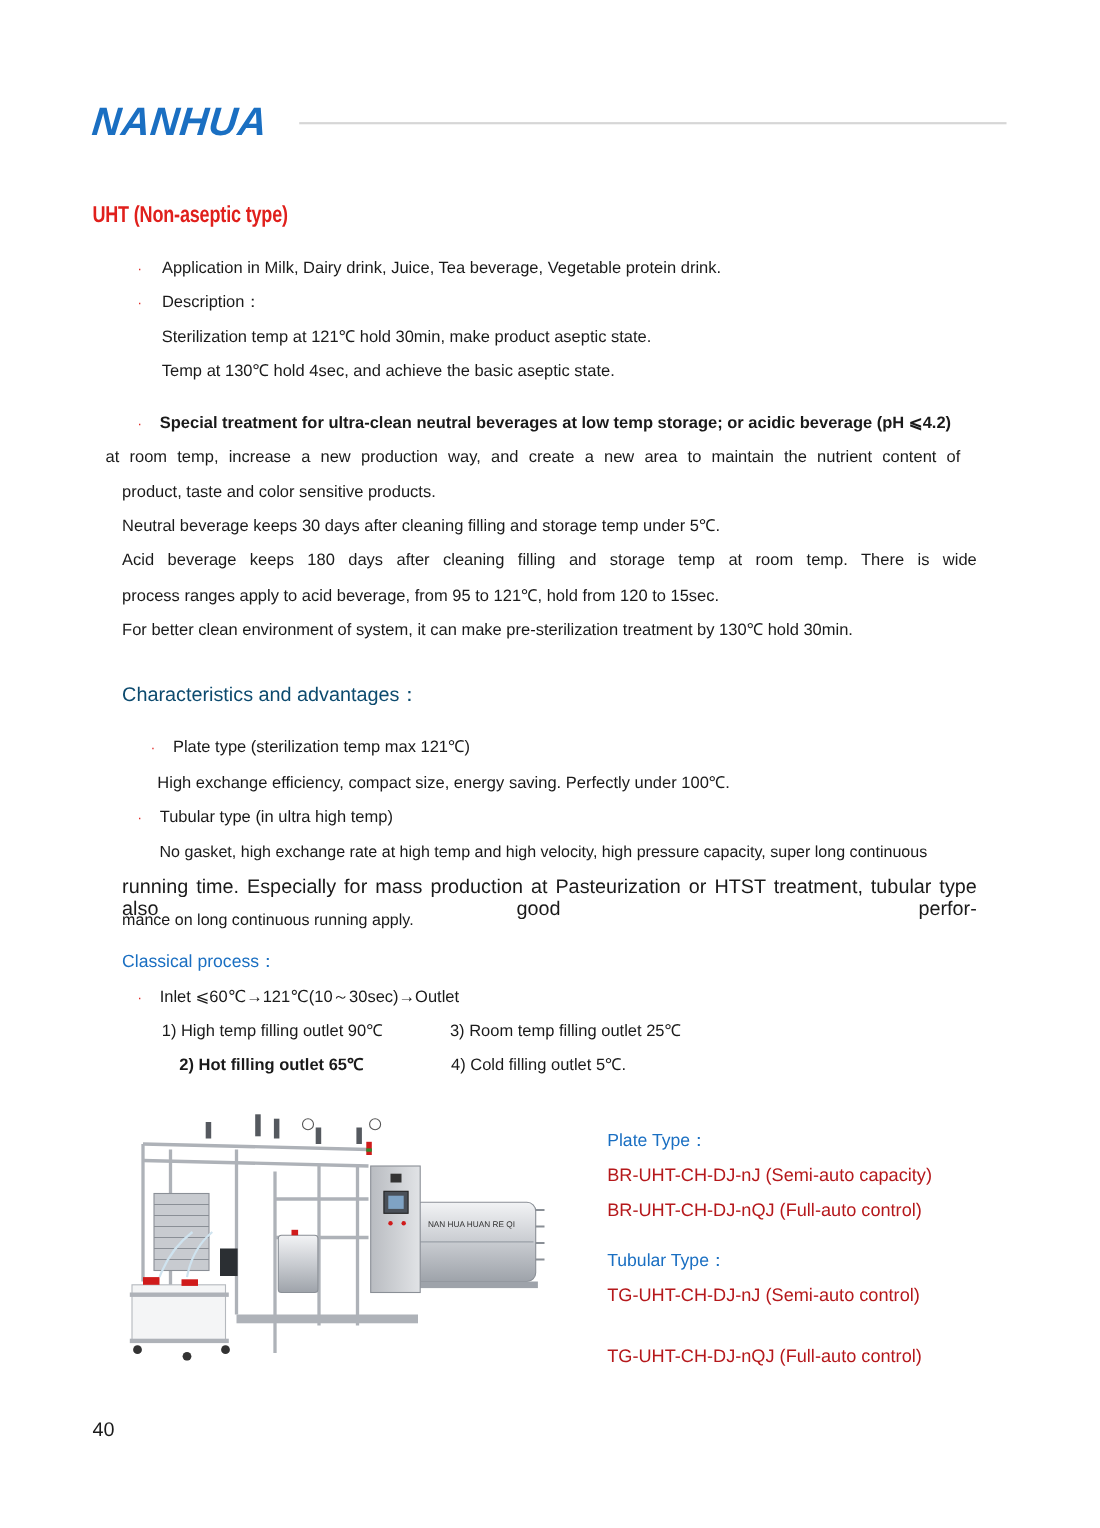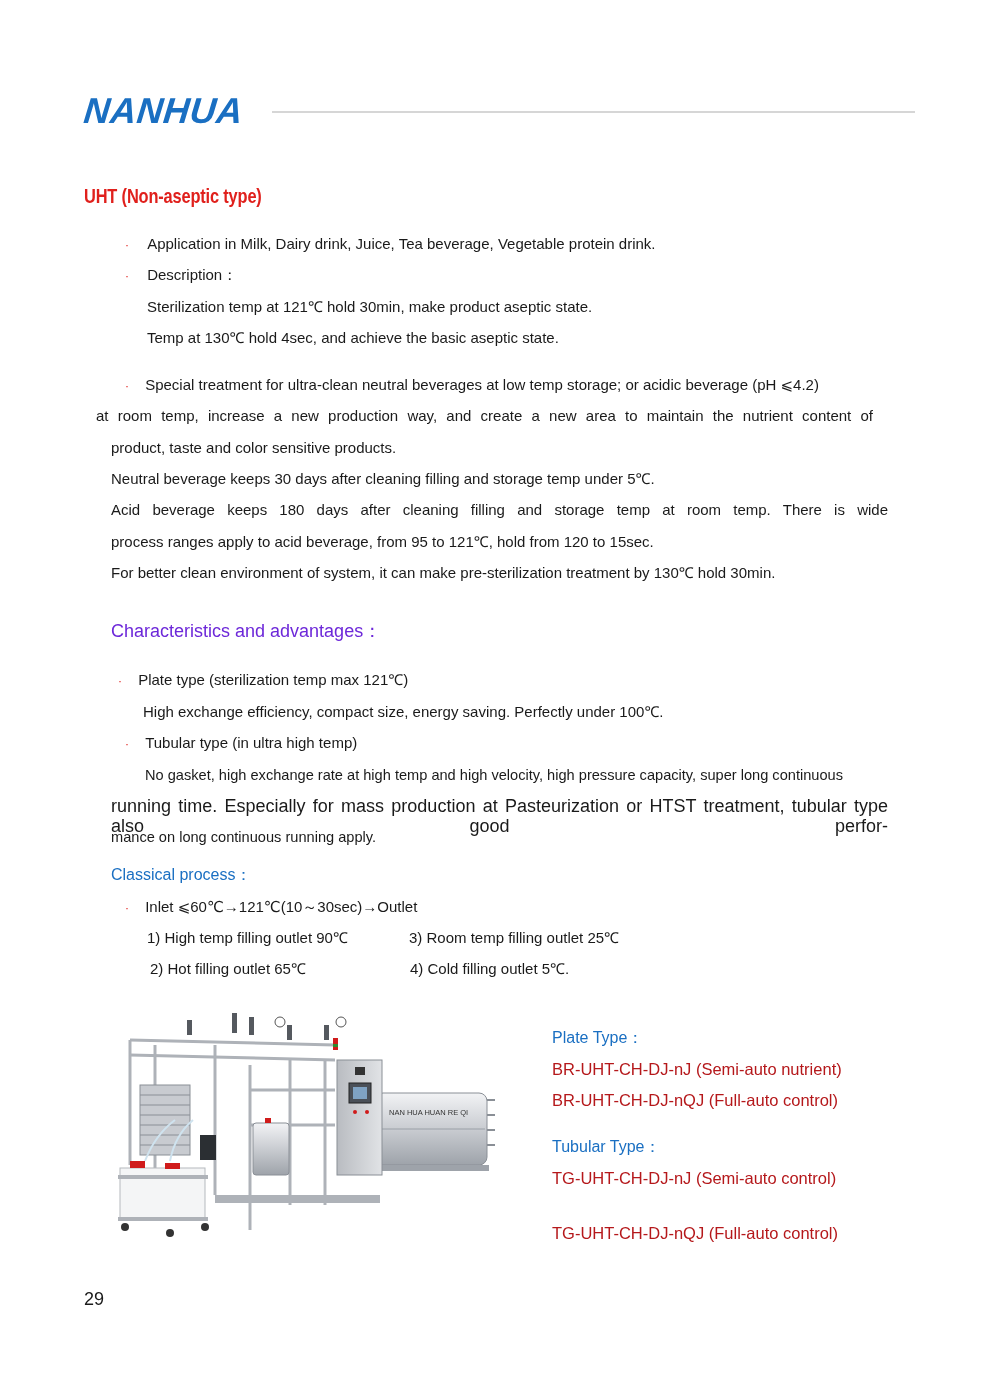--- a/index.html
+++ b/index.html
@@ -7,21 +7,21 @@
          font-family: "Liberation Sans", sans-serif; color: #1a1a1a; }
   .abs { position: absolute; }
   .logo { left: 84px; top: 90px; font-family: "Liberation Sans", sans-serif; font-weight: 700;
           font-style: italic; font-size: 36px; color: #1a6fc2; letter-spacing: 0.5px; transform: skewX(-6deg); }
   .rule { left: 272px; top: 111px; width: 643px; height: 2px; background: #d6d6d6; }
   .section-title { left: 84px; top: 184px; font-size: 21px; font-weight: 700; color: #e0201c;
                    font-family: "Liberation Sans", sans-serif; transform: scaleX(0.78); transform-origin: left center; letter-spacing: -0.2px; }
   .line { font-size: 15px; line-height: 20px; white-space: nowrap; color: #1a1a1a; }
   .bullet { color: #e0201c; font-size: 12px; }
   .just { text-align: justify; text-align-last: justify; white-space: normal; }
-  .blue-head { color: #6d28d9; font-size: 18px; }
+  .blue-head { color: #0c4a6e; font-size: 18px; }
   .blue-sub { color: #1a6fc2; font-size: 16px; }
   .red-model { color: #b5181b; font-size: 16.5px; white-space: nowrap; }
   .page-num { left: 84px; top: 1289px; font-size: 18px; color: #1a1a1a; }
   .machine { left: 115px; top: 1005px; width: 390px; height: 232px; }
 </style>
 </head>
 <body>
 
 <div class="abs logo">NANHUA</div>
 <div class="abs rule"></div>
@@ -34,51 +34,51 @@
 </div>
 <div class="abs line" style="left:125px; top:265px;">
   <span class="bullet">·</span>
   <span style="margin-left:14px;">Description：</span>
 </div>
 <div class="abs line" style="left:147px; top:297px;">Sterilization temp at 121℃ hold 30min, make product aseptic state.</div>
 <div class="abs line" style="left:147px; top:328px;">Temp at 130℃ hold 4sec, and achieve the basic aseptic state.</div>
 
 <div class="abs line" style="left:125px; top:375px;">
   <span class="bullet">·</span>
-  <span style="margin-left:12px;">Special treatment for ultra-clean neutral beverages at low temp storage; or acidic beverage (pH ⩽4.2)</span>
+  <span style="margin-left:12px;font-weight:bold;">Special treatment for ultra-clean neutral beverages at low temp storage; or acidic beverage (pH ⩽4.2)</span>
 </div>
 <div class="abs line just" style="left:96px; top:406px; width:777px;">at room temp, increase a new production way, and create a new area to maintain the nutrient content of</div>
 <div class="abs line" style="left:111px; top:438px;">product, taste and color sensitive products.</div>
 <div class="abs line" style="left:111px; top:469px;">Neutral beverage keeps 30 days after cleaning filling and storage temp under 5℃.</div>
 <div class="abs line just" style="left:111px; top:500px; width:777px;">Acid beverage keeps 180 days after cleaning filling and storage temp at room temp. There is wide</div>
 <div class="abs line" style="left:111px; top:532px;">process ranges apply to acid beverage, from 95 to 121℃, hold from 120 to 15sec.</div>
 <div class="abs line" style="left:111px; top:563px;">For better clean environment of system, it can make pre-sterilization treatment by 130℃ hold 30min.</div>
 
 <div class="abs line blue-head" style="left:111px; top:621px;">Characteristics and advantages：</div>
-<div class="abs line" style="left:118px; top:670px;">
+<div class="abs line" style="left:137px; top:670px;">
   <span class="bullet">·</span>
   <span style="margin-left:12px;">Plate type (sterilization temp max 121℃)</span>
 </div>
 <div class="abs line" style="left:143px; top:702px;">High exchange efficiency, compact size, energy saving. Perfectly under 100℃.</div>
 <div class="abs line" style="left:125px; top:733px;">
   <span class="bullet">·</span>
   <span style="margin-left:12px;">Tubular type (in ultra high temp)</span>
 </div>
 <div class="abs line" style="left:145px; top:765px; font-size:14.6px;">No gasket, high exchange rate at high temp and high velocity, high pressure capacity, super long continuous</div>
 <div class="abs line just" style="left:111px; top:796px; width:777px; font-size:18px;">running time. Especially for mass production at Pasteurization or HTST treatment, tubular type also good perfor-</div>
 <div class="abs line" style="left:111px; top:827px; font-size:14.6px;">mance on long continuous running apply.</div>
 
 <div class="abs line blue-sub" style="left:111px; top:865px;">Classical process：</div>
 <div class="abs line" style="left:125px; top:897px;">
   <span class="bullet">·</span>
   <span style="margin-left:12px;">Inlet ⩽60℃→121℃(10～30sec)→Outlet</span>
 </div>
 <div class="abs line" style="left:147px; top:928px;">1) High temp filling outlet 90℃</div>
 <div class="abs line" style="left:409px; top:928px;">3) Room temp filling outlet 25℃</div>
-<div class="abs line" style="left:150px; top:959px;">2) Hot filling outlet 65℃</div>
+<div class="abs line" style="left:163px; top:959px;font-weight:bold;">2) Hot filling outlet 65℃</div>
 <div class="abs line" style="left:410px; top:959px;">4) Cold filling outlet 5℃.</div>
 
 <div class="abs machine">
   <svg width="390" height="232" viewBox="0 0 390 232" xmlns="http://www.w3.org/2000/svg">
     <defs>
       <linearGradient id="steel" x1="0" y1="0" x2="0" y2="1">
         <stop offset="0" stop-color="#f2f3f5"></stop>
         <stop offset="0.5" stop-color="#c9ccd1"></stop>
         <stop offset="1" stop-color="#9ea3aa"></stop>
       </linearGradient>
@@ -157,19 +157,19 @@
     <circle cx="10" cy="222" r="4" fill="#333"></circle>
     <circle cx="55" cy="228" r="4" fill="#333"></circle>
     <circle cx="90" cy="222" r="4" fill="#333"></circle>
 
     <path d="M30 156 Q40 130 60 115" stroke="#cfe3ef" stroke-width="2" fill="none"></path>
     <path d="M55 156 Q60 130 78 115" stroke="#cfe3ef" stroke-width="2" fill="none"></path>
   </svg>
 </div>
 
 <div class="abs line blue-sub" style="left:552px; top:1028px;">Plate Type：</div>
-<div class="abs red-model" style="left:552px; top:1060px;">BR-UHT-CH-DJ-nJ (Semi-auto nutrient)</div>
+<div class="abs red-model" style="left:552px; top:1060px;">BR-UHT-CH-DJ-nJ (Semi-auto capacity)</div>
 <div class="abs red-model" style="left:552px; top:1091px;">BR-UHT-CH-DJ-nQJ (Full-auto control)</div>
 <div class="abs line blue-sub" style="left:552px; top:1137px;">Tubular Type：</div>
 <div class="abs red-model" style="left:552px; top:1169px;">TG-UHT-CH-DJ-nJ (Semi-auto control)</div>
 <div class="abs red-model" style="left:552px; top:1224px;">TG-UHT-CH-DJ-nQJ (Full-auto control)</div>
 
-<div class="abs page-num">29</div>
+<div class="abs page-num">40</div>
 
 </body></html>

